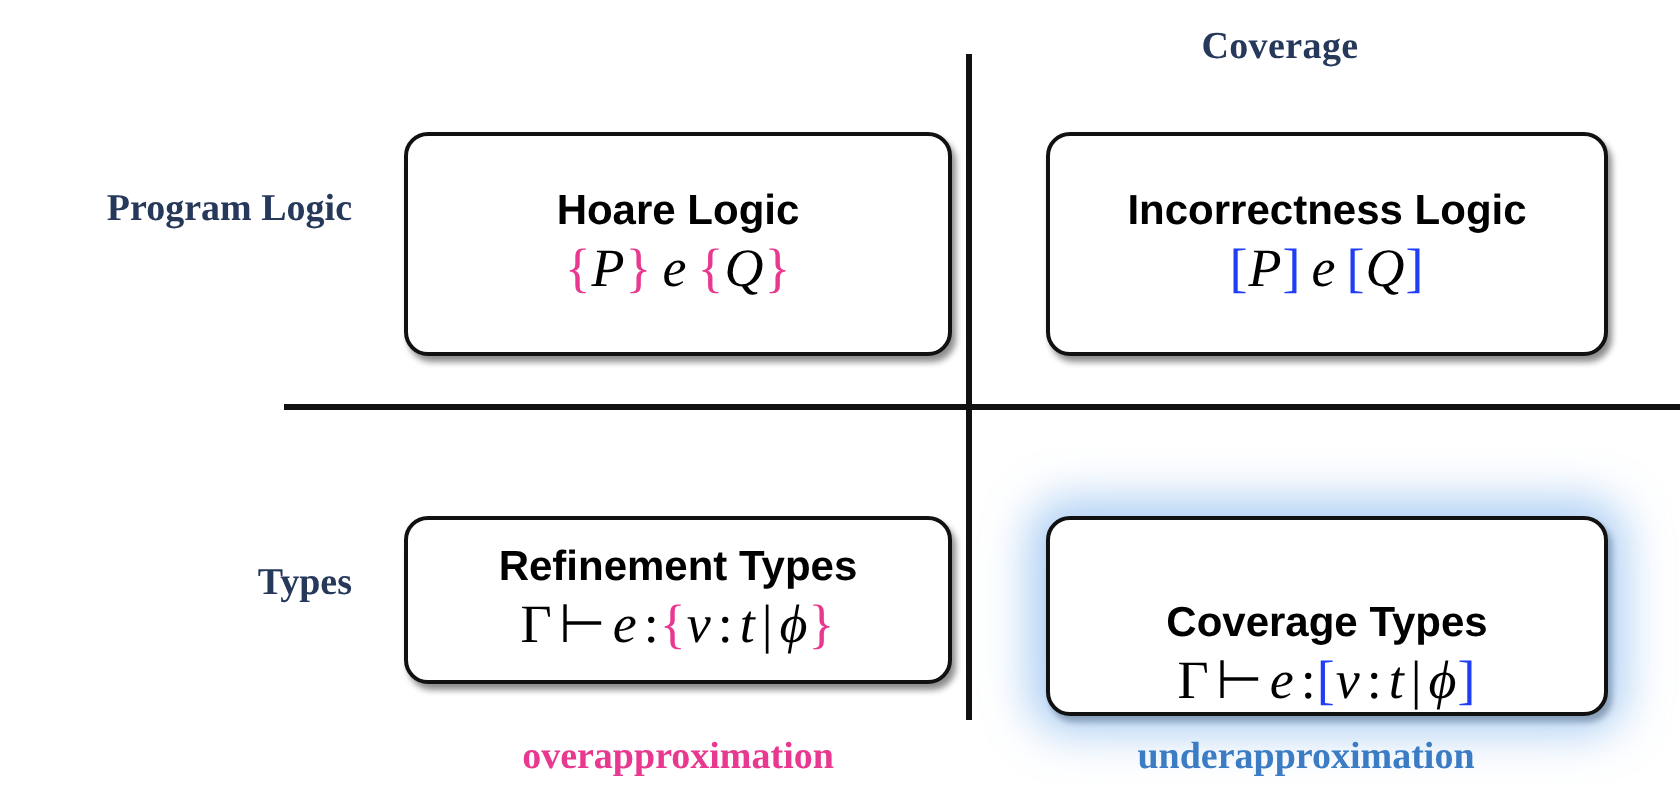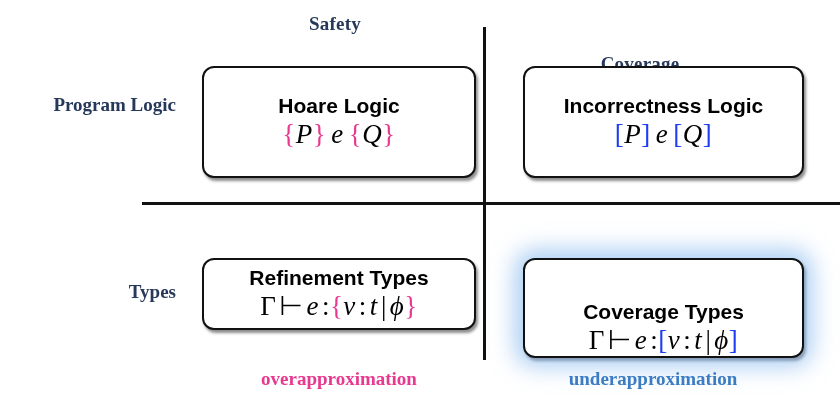--- a/index.html
+++ b/index.html
@@ -41,21 +41,21 @@
     position: absolute;
     font-family: "Liberation Serif", serif;
     font-weight: bold;
     font-size: 19px;
     color: #27395b;
     text-align: center;
     letter-spacing: 0.2px;
     white-space: nowrap;
   }
   #hdr-safety   { left: 245px; top: 13px; width: 180px; }
-  #hdr-coverage { left: 550px; top: 13px; width: 180px; margin-top: 40px; }
+  #hdr-coverage { left: 550px; top: 13px; width: 180px; }
 
   
   .row-label {
     position: absolute;
     font-family: "Liberation Serif", serif;
     font-weight: bold;
     font-size: 19px;
     color: #27395b;
     text-align: right;
     white-space: nowrap;
@@ -76,21 +76,21 @@
     justify-content: center;
     box-shadow: 2px 3px 3px rgba(0,0,0,0.45);
   }
   .cell-box.glow {
     box-shadow: 0 0 22px 9px rgba(110,170,235,0.55),
                 2px 3px 3px rgba(0,0,0,0.40);
   }
 
   #box-hoare      { left: 202px; top: 66px;  width: 274px; height: 112px; }
   #box-incorrect  { left: 523px; top: 66px;  width: 281px; height: 112px; }
-  #box-refinement { left: 202px; top: 258px; width: 274px; height: 72px; }
+  #box-refinement { left: 202px; top: 258px; width: 274px; height: 84px; }
   #box-coverage   { left: 523px; top: 258px; width: 281px; height: 100px; justify-content: flex-end; }
 
   .box-title {
     font-family: "Liberation Sans", sans-serif;
     font-weight: bold;
     font-size: 21px;
     color: #000000;
     line-height: 1.1;
     margin-bottom: 2px;
     white-space: nowrap;
@@ -123,21 +123,20 @@
   #cap-under { left: 488px; top: 368px; width: 330px; color: #3b7cc4; }
 </style>
 </head>
 <body>
 
 <div id="canvas">
 
   <div class="divider-h"></div>
   <div class="divider-v"></div>
 
-  <div class="col-header" id="hdr-safety">Safety</div>
   <div class="col-header" id="hdr-coverage">Coverage</div>
 
   <div class="row-label" id="lbl-program-logic">Program Logic</div>
   <div class="row-label" id="lbl-types">Types</div>
 
   <div class="cell-box" id="box-hoare">
     <div class="box-title">Hoare Logic</div>
     <div class="box-formula">
       <span class="pink up">{</span><span>P</span><span class="pink up">}</span><span class="sp"></span><span>e</span><span class="sp"></span><span class="pink up">{</span><span>Q</span><span class="pink up">}</span>
     </div>

